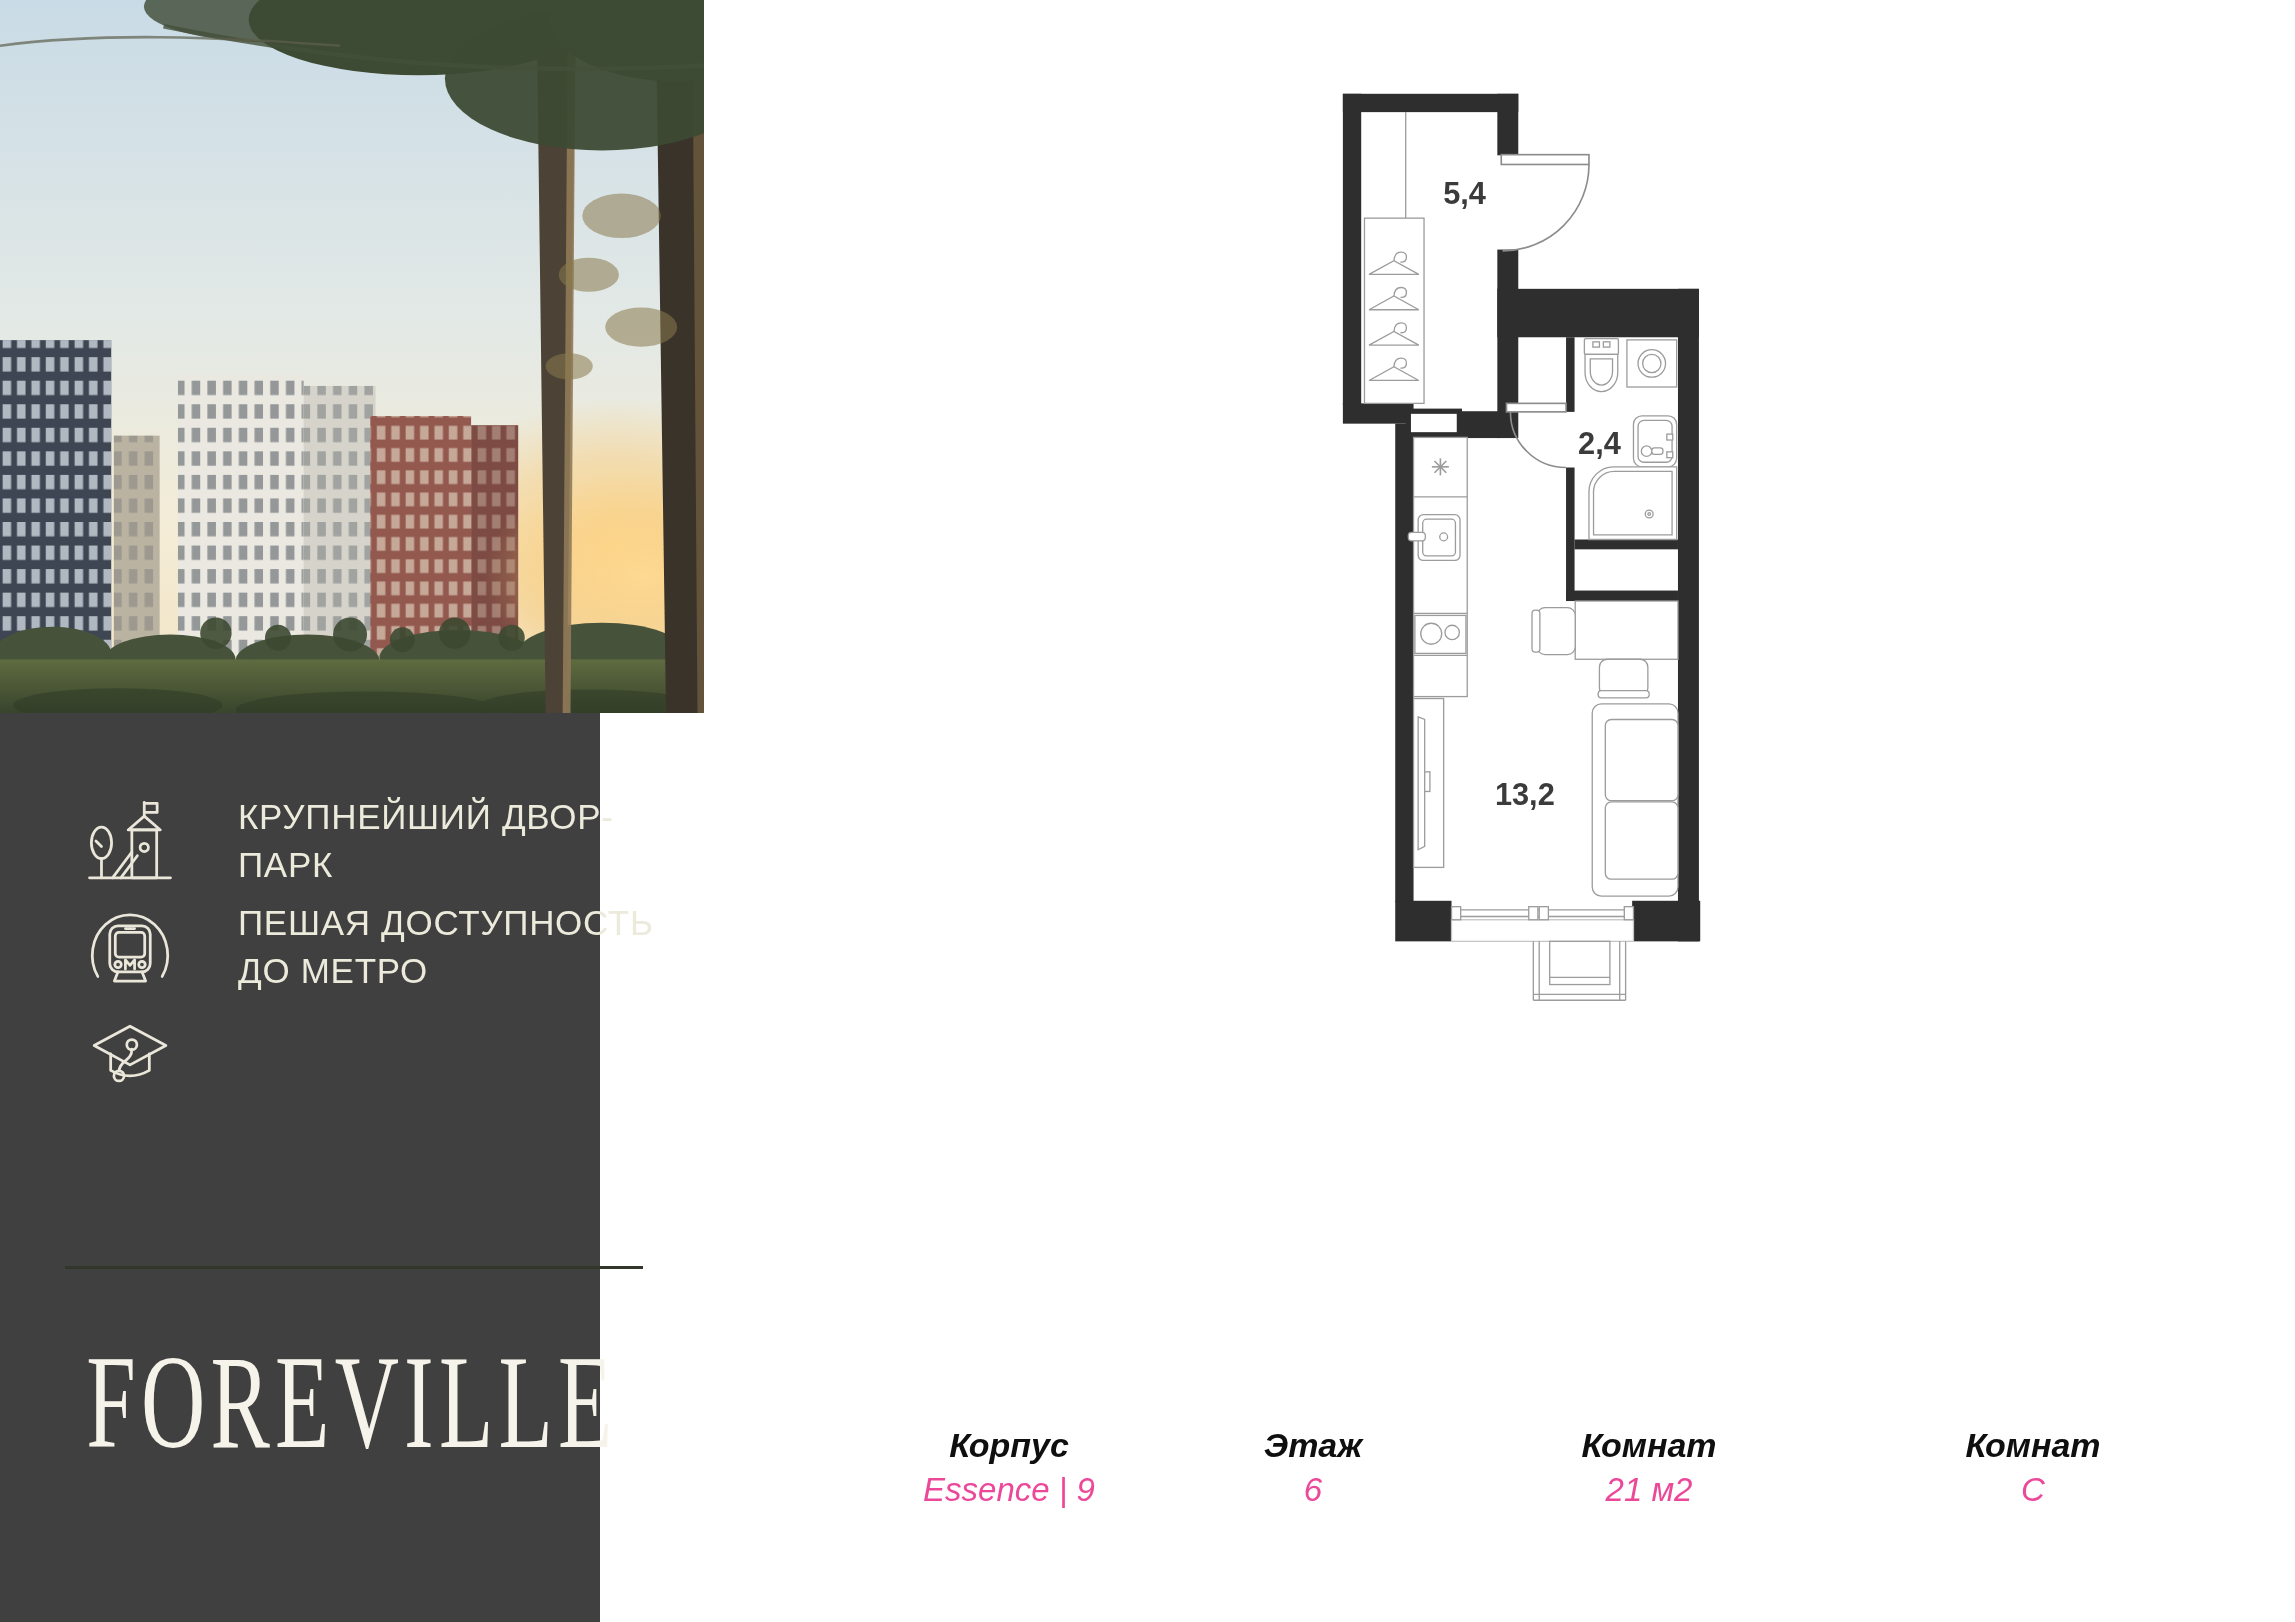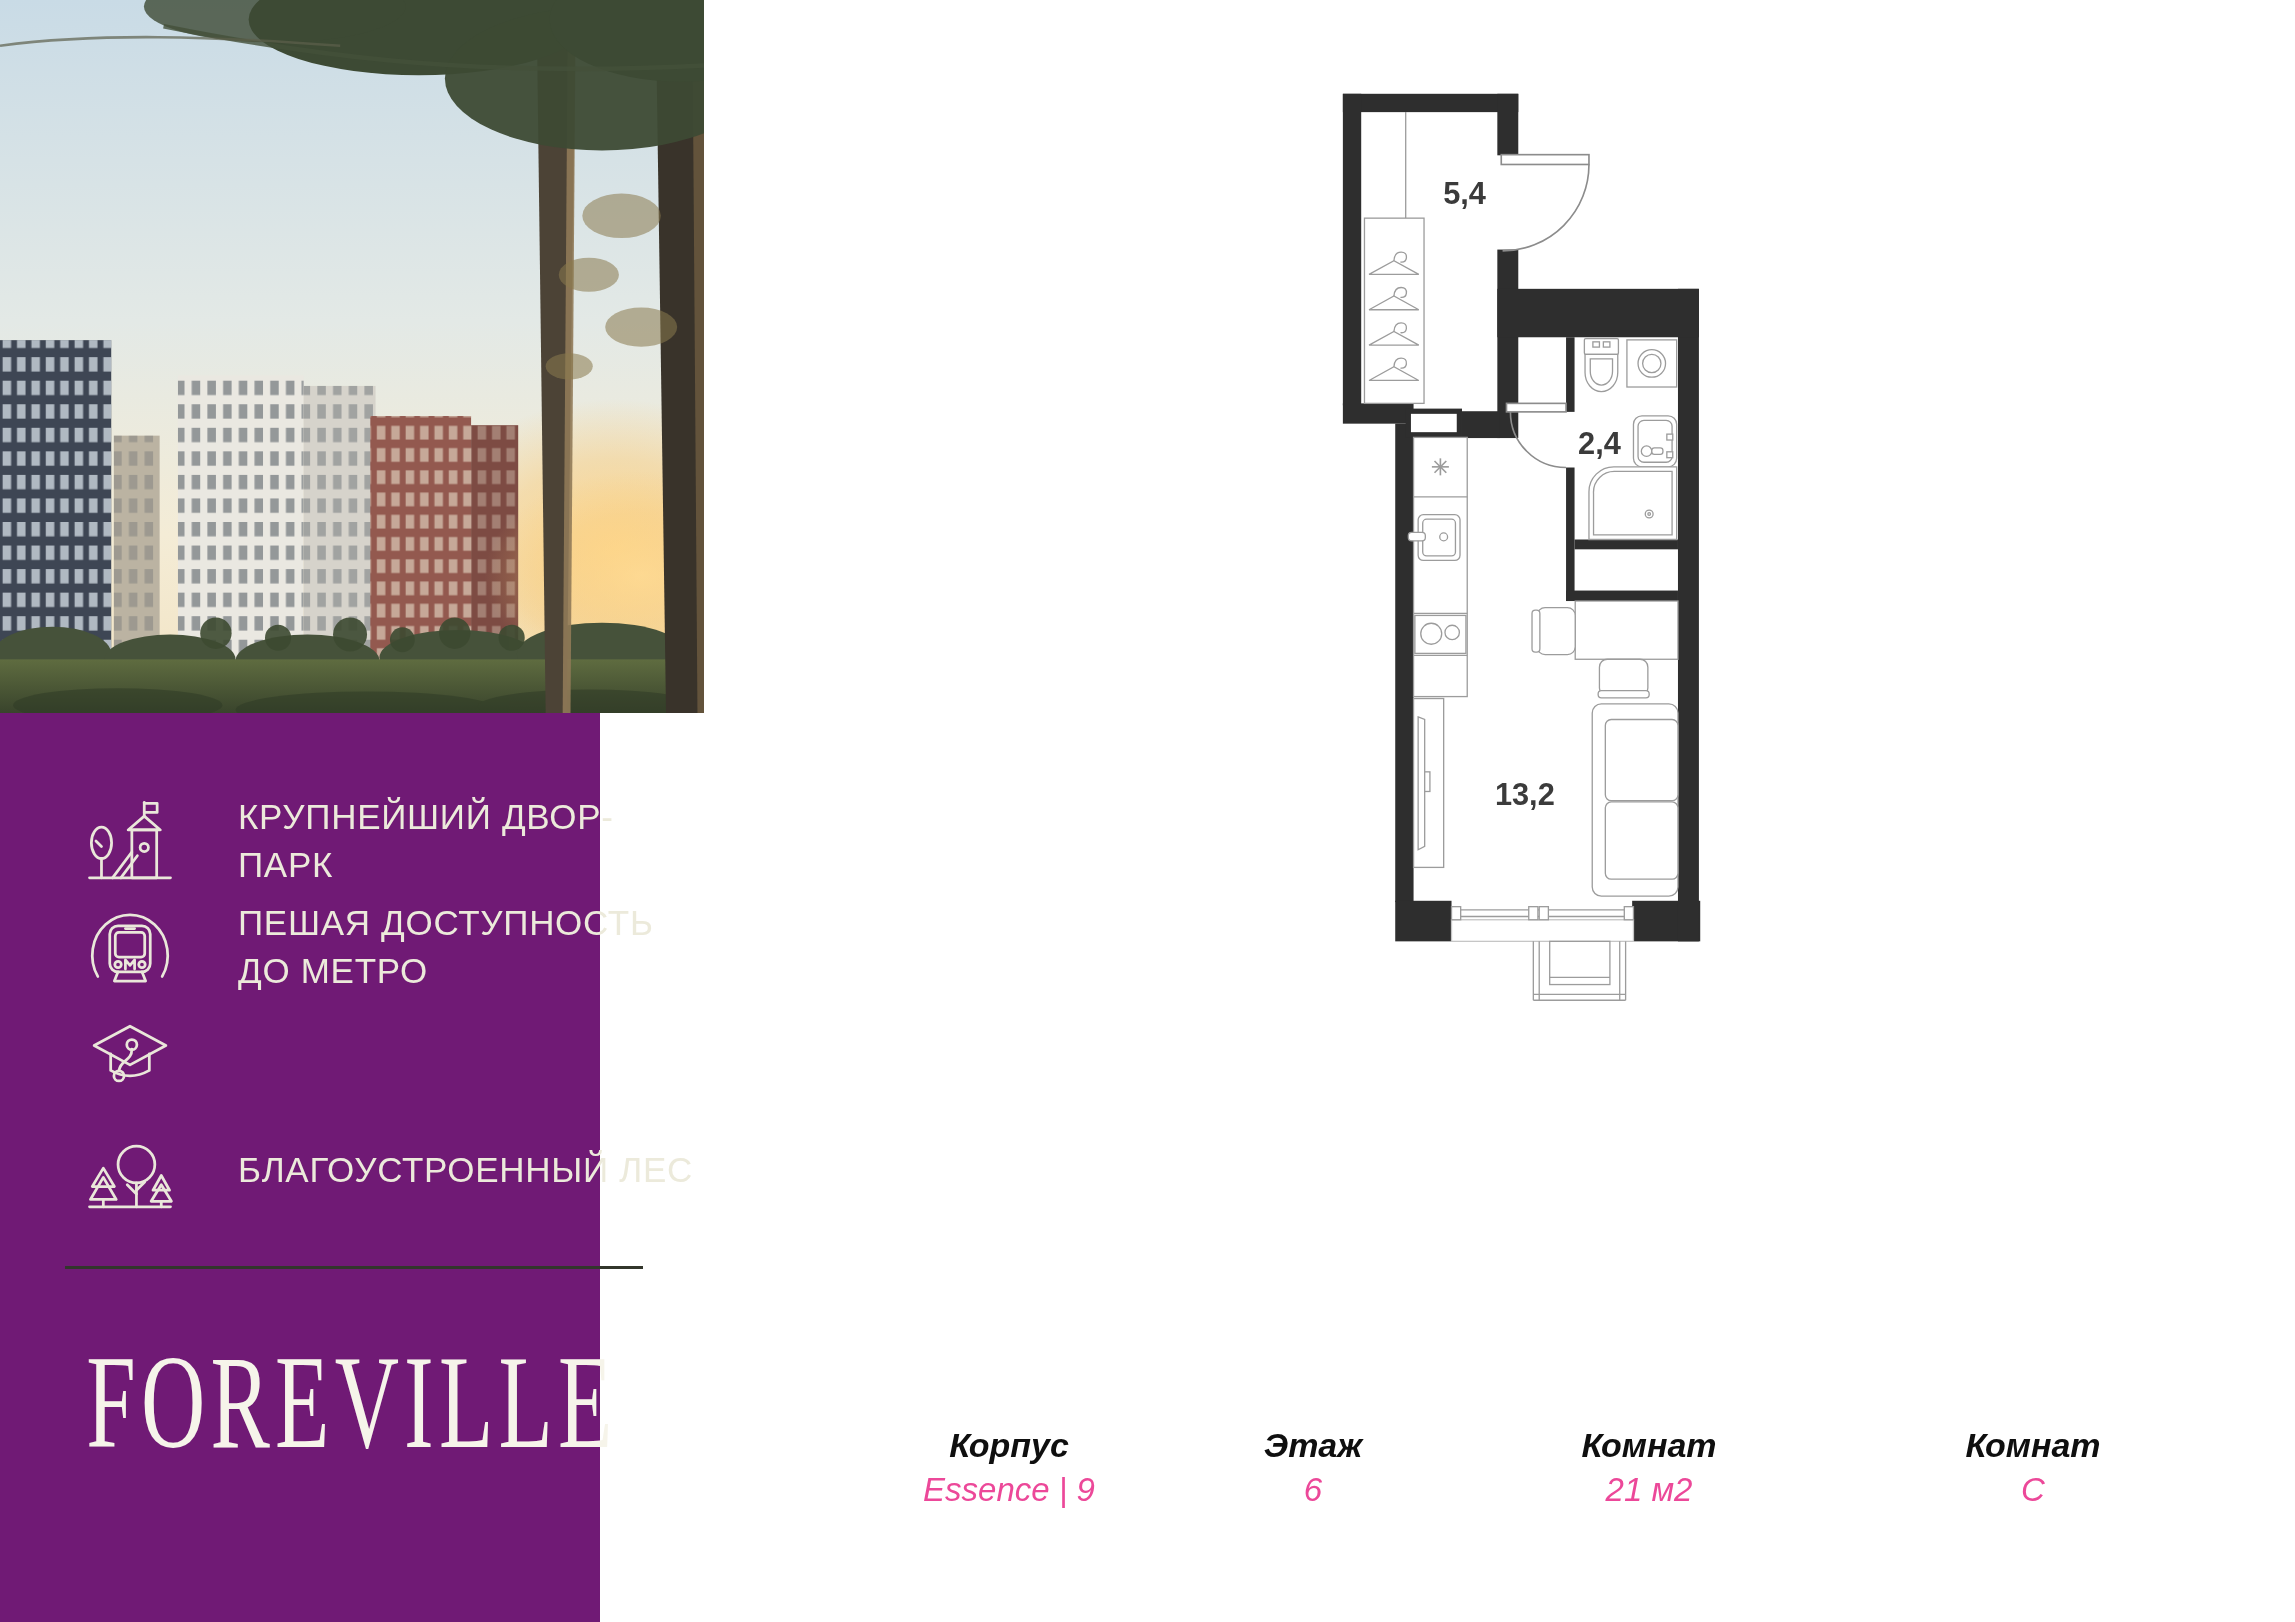--- a/index.html
+++ b/index.html
@@ -1,20 +1,20 @@
 <!DOCTYPE html>
 <html style="font-size:10.5px"><head>
 <meta charset="utf-8">
 <style>
   html,body{margin:0;padding:0;background:#fff;}
   .page{position:relative;width:2295px;height:1623px;background:#ffffff;
         font-family:"Liberation Sans",sans-serif;overflow:hidden;}
 
   
-  .sidebar{position:absolute;left:0;top:0;width:600px;height:1623px;background:#701a75;}
+  .sidebar{position:absolute;left:0;top:0;width:600px;height:1623px;background:#404040;}
   .photo{position:absolute;left:0;top:0;width:704px;height:713px;overflow:hidden;}
   .photo svg{display:block;width:704px;height:713px;}
 
   .feature{position:absolute;left:0;width:704px;display:flex;align-items:center;}
   .f1{top:785px;height:111px}
   .f2{top:891px;height:111px}
   .f3{top:996px;height:111px}
   .f4{top:1114px;height:111px}
   .ficon{flex:0 0 auto;width:92px;height:98px;margin-left:84px;}
   .ficon svg{width:100%;height:100%;}
@@ -179,40 +179,20 @@
         <svg viewBox="0 0 100 100" fill="none" stroke="#eae7da" stroke-width="3" stroke-linecap="round" stroke-linejoin="round">
           <path d="M50,22 L89,43 L50,64 L11,43 Z"></path>
           <path d="M29,52 V70 Q50,82 71,70 V52"></path>
           <circle cx="52" cy="42" r="5.5"></circle>
           <path d="M52,47 C52,60 40,58 38,70"></path>
           <circle cx="38" cy="76" r="5.5"></circle>
         </svg>
       </div>
     </div>
 
-    <div class="feature f4">
-      <div class="ficon">
-        <svg viewBox="0 0 100 100" fill="none" stroke="#eae7da" stroke-width="3" stroke-linecap="round" stroke-linejoin="round">
-          <line x1="6" y1="90" x2="94" y2="90"></line>
-          <path d="M21,48 L33,68 H9 Z"></path>
-            <path d="M21,58 L35,82 H7 Z"></path>
-            <line x1="21" y1="82" x2="21" y2="90"></line>
-          <circle cx="57" cy="44" r="20"></circle>
-          <line x1="57" y1="64" x2="57" y2="90"></line>
-          <path d="M57,76 L47,66"></path>
-            <path d="M57,72 L66,63"></path>
-          <path d="M84,56 L93,72 H75 Z"></path>
-            <path d="M84,66 L95,84 H73 Z"></path>
-            <line x1="84" y1="84" x2="84" y2="90"></line>
-        </svg>
-      </div>
-      <div class="ftext">
-        <div>БЛАГОУСТРОЕННЫЙ ЛЕС</div>
-      </div>
-    </div>
 
     <div class="divider"></div>
 
     <div class="logo">FOREVILLE</div>
   </aside>
 
   <svg class="floorplan" viewBox="2040 100 660 1560">
 
     <g fill="#2e2e2e">
       <rect x="2052" y="144" width="268" height="28"></rect>

